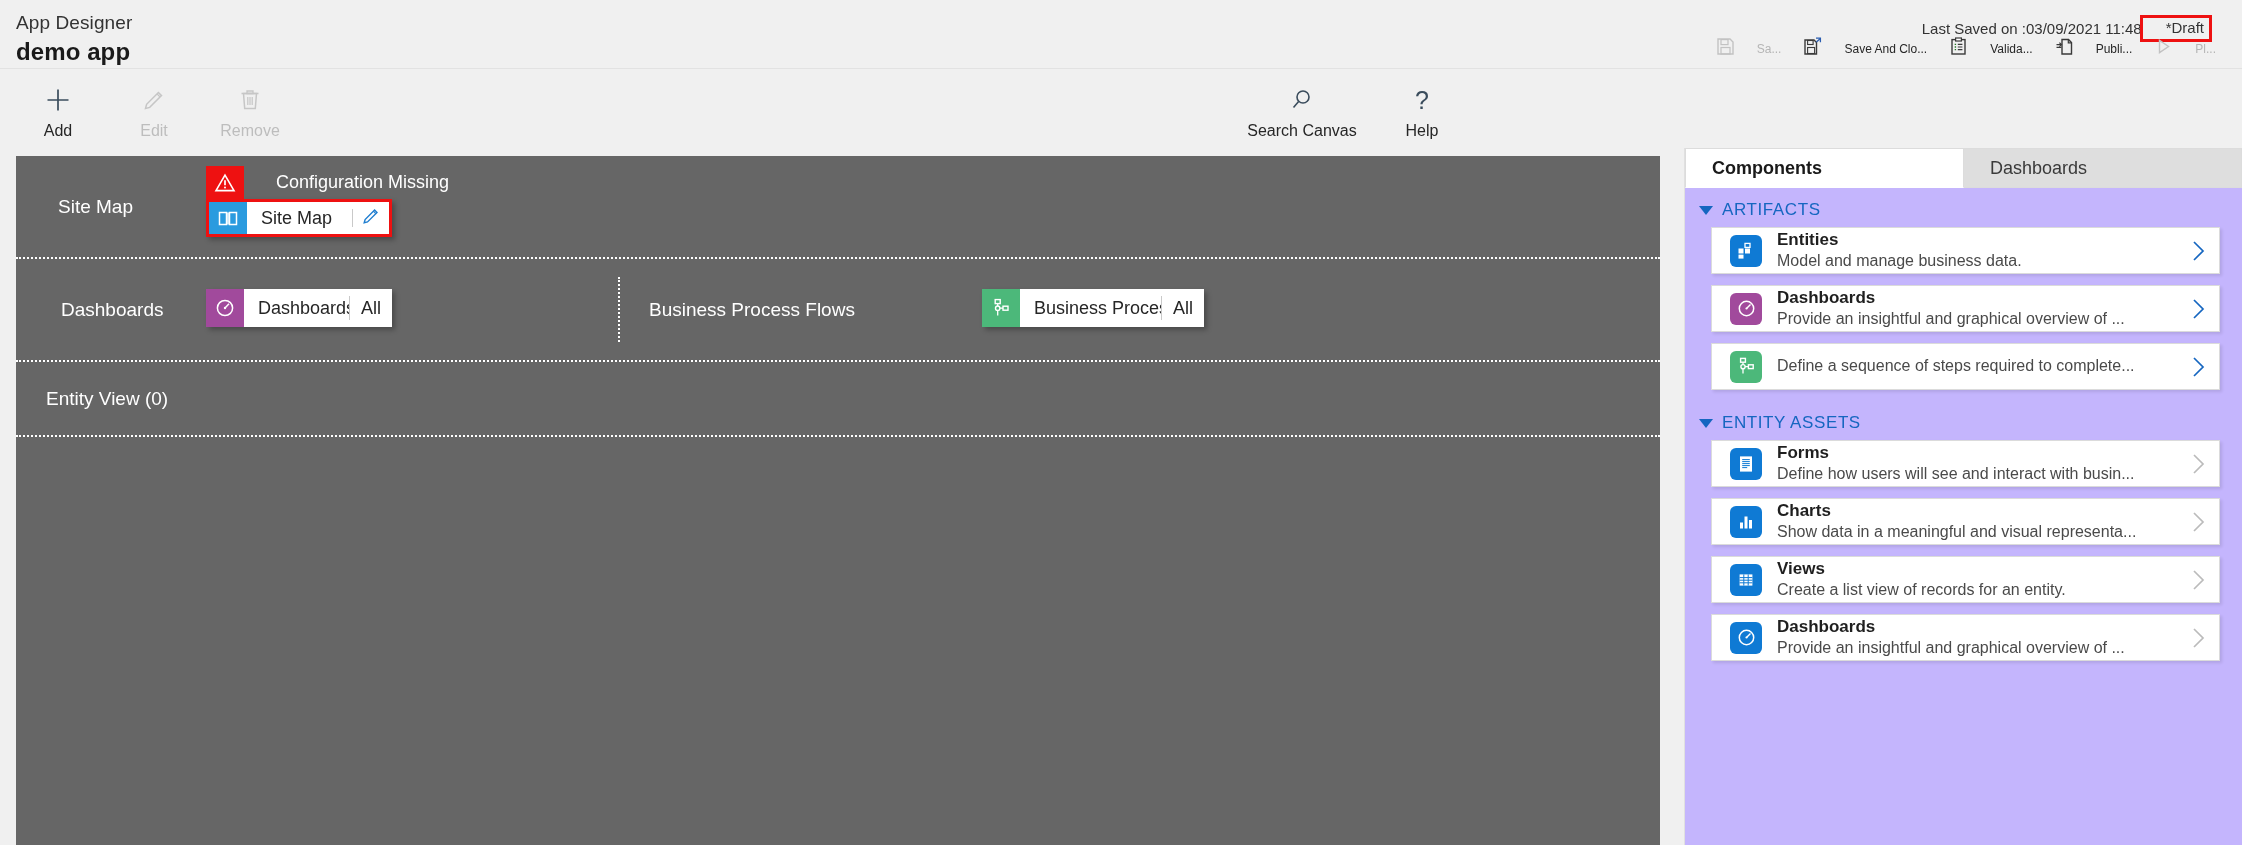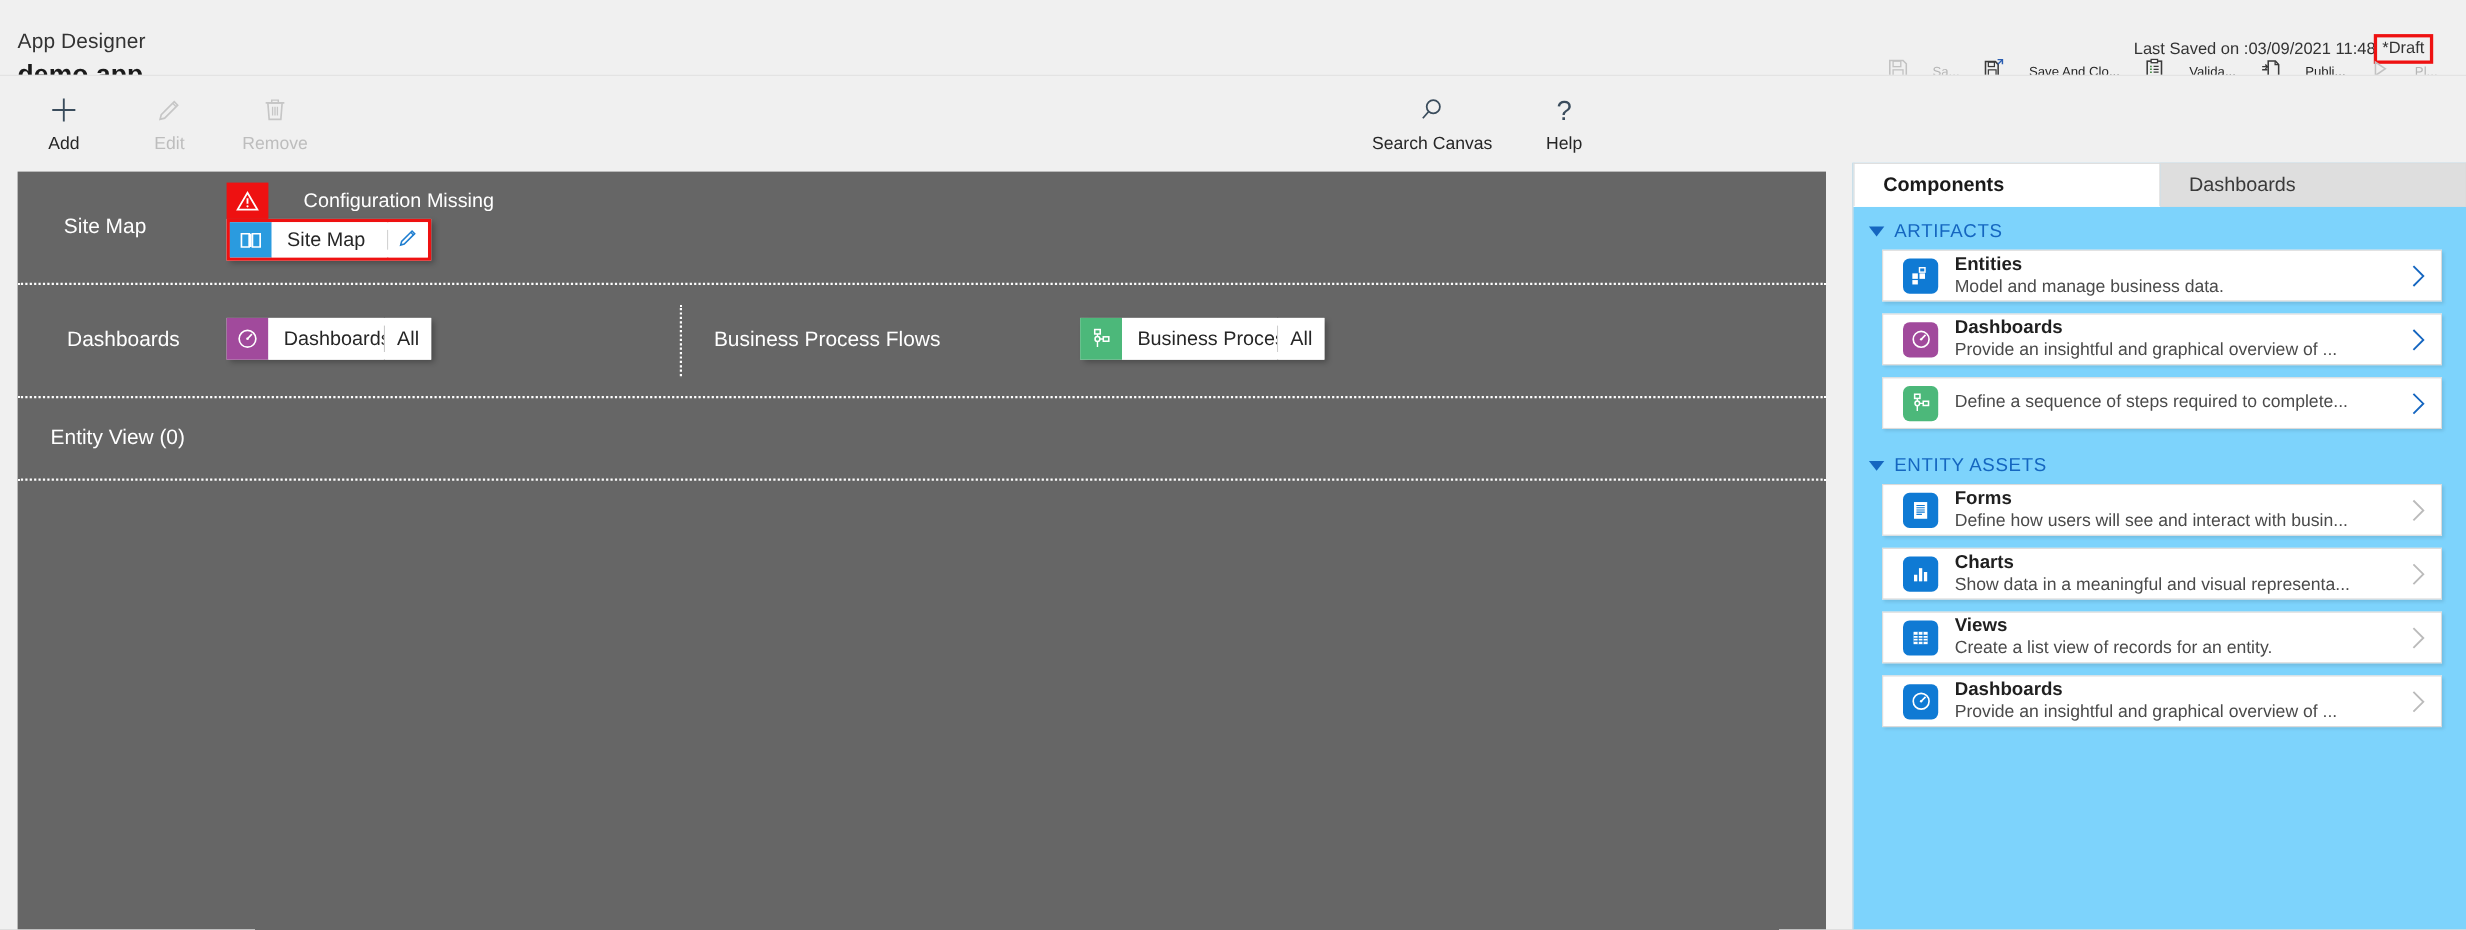--- a/index.html
+++ b/index.html
@@ -6,39 +6,39 @@
   html, body {
     width: 2242px; height: 845px;
     background: #ffffff;
     font-family: "Liberation Sans", sans-serif;
     overflow: hidden;
   }
   .app { position: relative; width: 2242px; height: 845px; background:#f0f0f0; }
 
   
   .header {
-    position:absolute; left:0; top:16px; width:2242px; height:68px;
+    position:absolute; left:0; top:0; width:2242px; height:68px;
     background:#f0f0f0;
   }
   .hdr-app-designer {
     position:absolute; left:16px; top:12px;
     font-size:19px; color:#333333; letter-spacing:.1px;
   }
   .hdr-app-name {
     position:absolute; left:16px; top:38px;
     font-size:24px; font-weight:bold; color:#1a1a1a; letter-spacing:.1px;
   }
   .hdr-saved {
     position:absolute; right:30px; top:16px;
     font-size:15px; color:#333333; white-space:nowrap;
   }
   .hdr-saved .draft-box {
     display:inline-block;
     border:3px solid #ee1111;
-    padding:1px 5px 3px 5px;
+    padding:1px 5px 3px 23px;
     margin-left:-2px;
     position:relative; top:-1px;
   }
   .hdr-actions {
     position:absolute; right:14px; top:33px;
     display:flex; align-items:center; gap:0px;
   }
   .hdr-btn {
     display:flex; align-items:flex-end; gap:22px;
     padding:4px 12px 4px 10px;
@@ -120,21 +120,21 @@
   }
   .warn-txt {
     display:flex; align-items:center; padding-left:14px;
     color:#ffffff; font-size:18px; white-space:nowrap;
   }
   .sel-ring { border:3px solid #ee1111; }
 
   
   .rpanel {
     position:absolute; left:1684px; top:148px; width:558px; height:697px;
-    background:#7dd3fc; border-left:1px solid #e0e0e0;
+    background:#c4b5fd; border-left:1px solid #e0e0e0;
   }
   .tabs { display:flex; height:40px; }
   .tab {
     flex:1; display:flex; align-items:center; padding-left:26px;
     font-size:18px; cursor:pointer;
     border:1px solid #dcdcdc; border-bottom:1px solid #dcdcdc;
   }
   .tab.active {
     background:#ffffff; color:#1a1a1a; font-weight:bold;
     border-bottom-color:#ffffff;

